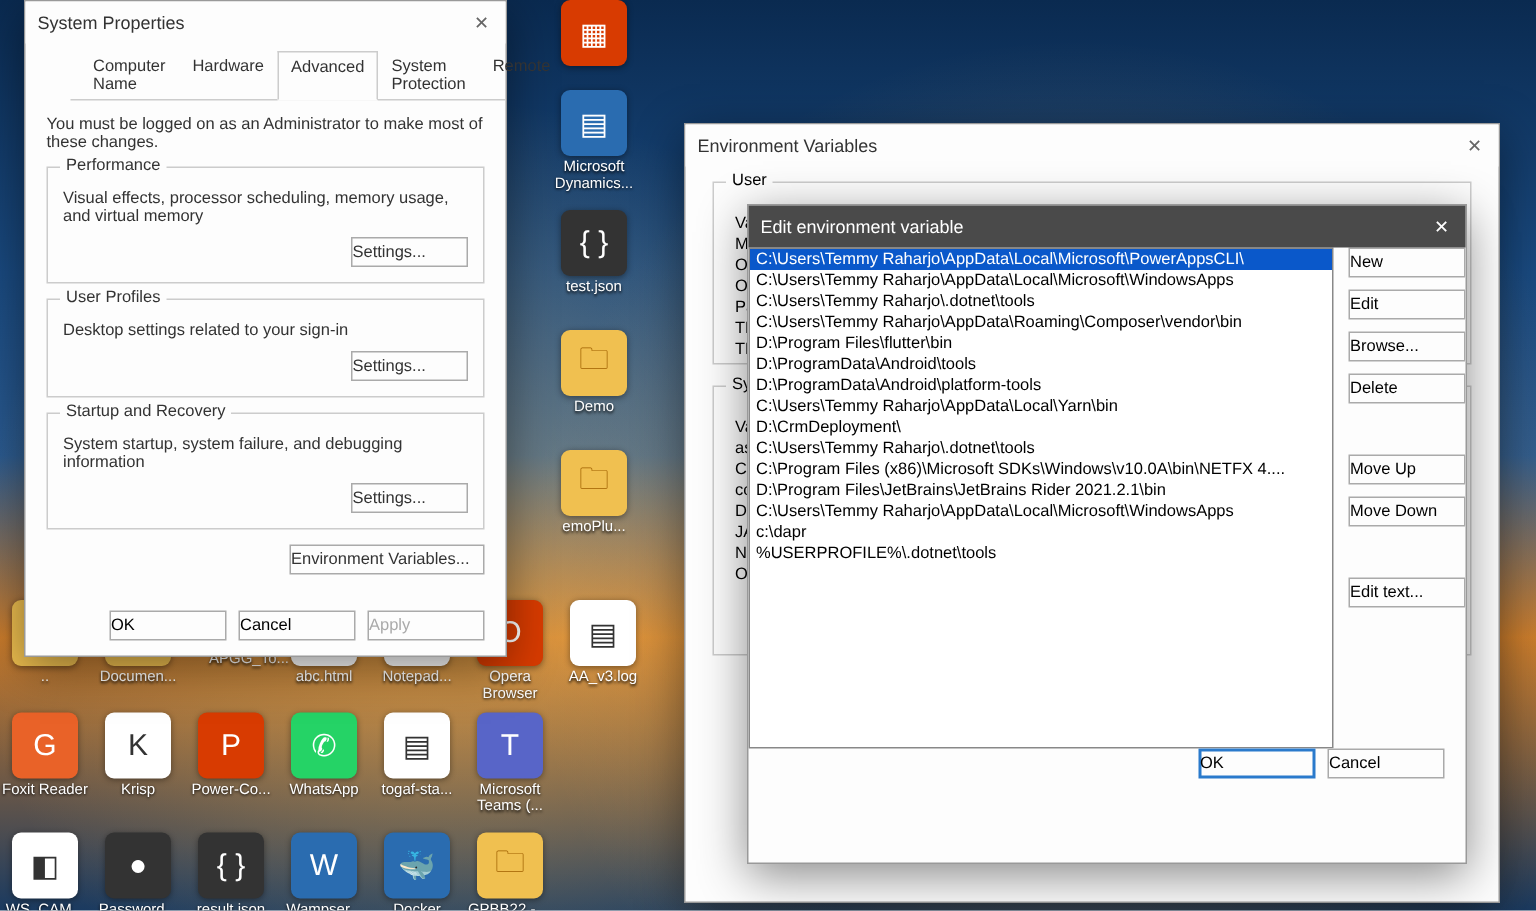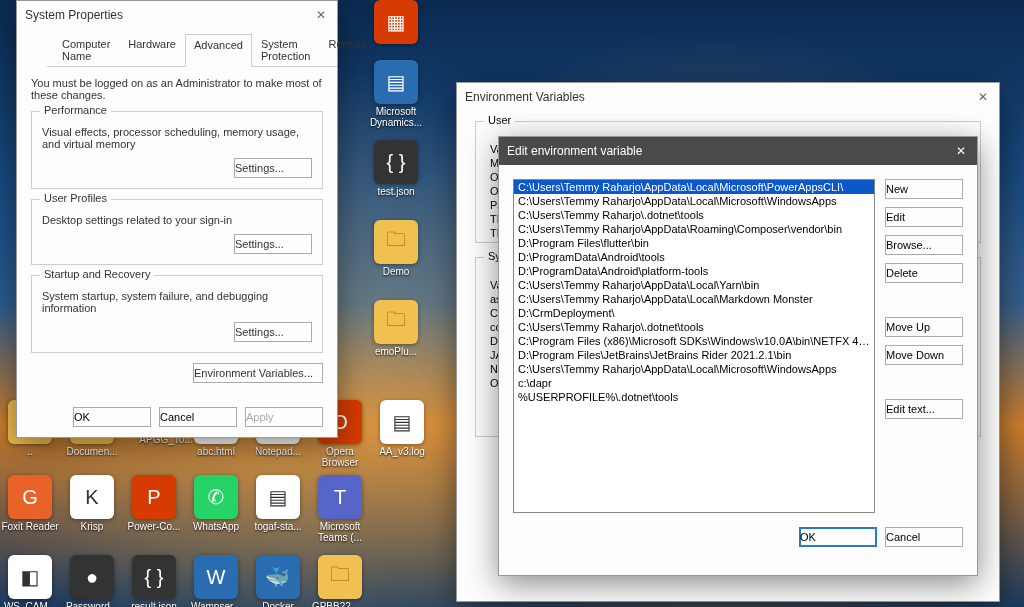--- a/index.html
+++ b/index.html
@@ -52,21 +52,21 @@
   .sp-foot { display:flex; justify-content:flex-end; gap:8px; padding:10px 14px; }
 
   
   #envvars { left:456px; top:82px; width:544px; height:520px; }
   #envvars .ev-body { padding:10px 18px; font-size:11px; }
   .ev-group { border:1px solid #ccc; padding:20px 10px 10px; position:relative; margin-bottom:14px; }
   .varlist { height:90px; }
 
   
   #editvar { left:498px; top:136px; width:480px; height:440px; }
-  #editvar .ev-body { padding:14px; font-size:11px; display:flex; gap:10px; }
+  #editvar .ev-body { font-size:11px; display:flex; gap:10px; }
   .pathlist { flex:1; border:1px solid #888; background:#fff; height:334px; overflow:hidden; }
   .pathitem { padding:1px 4px; font-size:11px; white-space:nowrap; overflow:hidden; text-overflow:ellipsis; }
   .pathitem.sel { background:#0a58ca; color:#fff; }
   .sidebuttons { display:flex; flex-direction:column; gap:8px; }
   .sidebuttons .gap { height:18px; }
   #editvar .foot { display:flex; justify-content:flex-end; gap:8px; padding:0 14px 12px; }
   #envvars .foot { display:flex; justify-content:flex-end; gap:8px; padding:10px 22px; }
 </style>
 </head>
 <body>
@@ -268,21 +268,20 @@
   <div class="ev-body">
     <div class="pathlist" id="pathlist">
         <div class="pathitem sel">C:\Users\Temmy Raharjo\AppData\Local\Microsoft\PowerAppsCLI\</div>
         <div class="pathitem">C:\Users\Temmy Raharjo\AppData\Local\Microsoft\WindowsApps</div>
         <div class="pathitem">C:\Users\Temmy Raharjo\.dotnet\tools</div>
         <div class="pathitem">C:\Users\Temmy Raharjo\AppData\Roaming\Composer\vendor\bin</div>
         <div class="pathitem">D:\Program Files\flutter\bin</div>
         <div class="pathitem">D:\ProgramData\Android\tools</div>
         <div class="pathitem">D:\ProgramData\Android\platform-tools</div>
         <div class="pathitem">C:\Users\Temmy Raharjo\AppData\Local\Yarn\bin</div>
-        <div class="pathitem">C:\Users\Temmy Raharjo\AppData\Local\Markdown Monster</div>
         <div class="pathitem">D:\CrmDeployment\</div>
         <div class="pathitem">C:\Users\Temmy Raharjo\.dotnet\tools</div>
         <div class="pathitem">C:\Program Files (x86)\Microsoft SDKs\Windows\v10.0A\bin\NETFX 4....</div>
         <div class="pathitem">D:\Program Files\JetBrains\JetBrains Rider 2021.2.1\bin</div>
         <div class="pathitem">C:\Users\Temmy Raharjo\AppData\Local\Microsoft\WindowsApps</div>
         <div class="pathitem">c:\dapr</div>
         <div class="pathitem">%USERPROFILE%\.dotnet\tools</div>
       </div>
     <div class="sidebuttons">
       <div class="btn">New</div>

